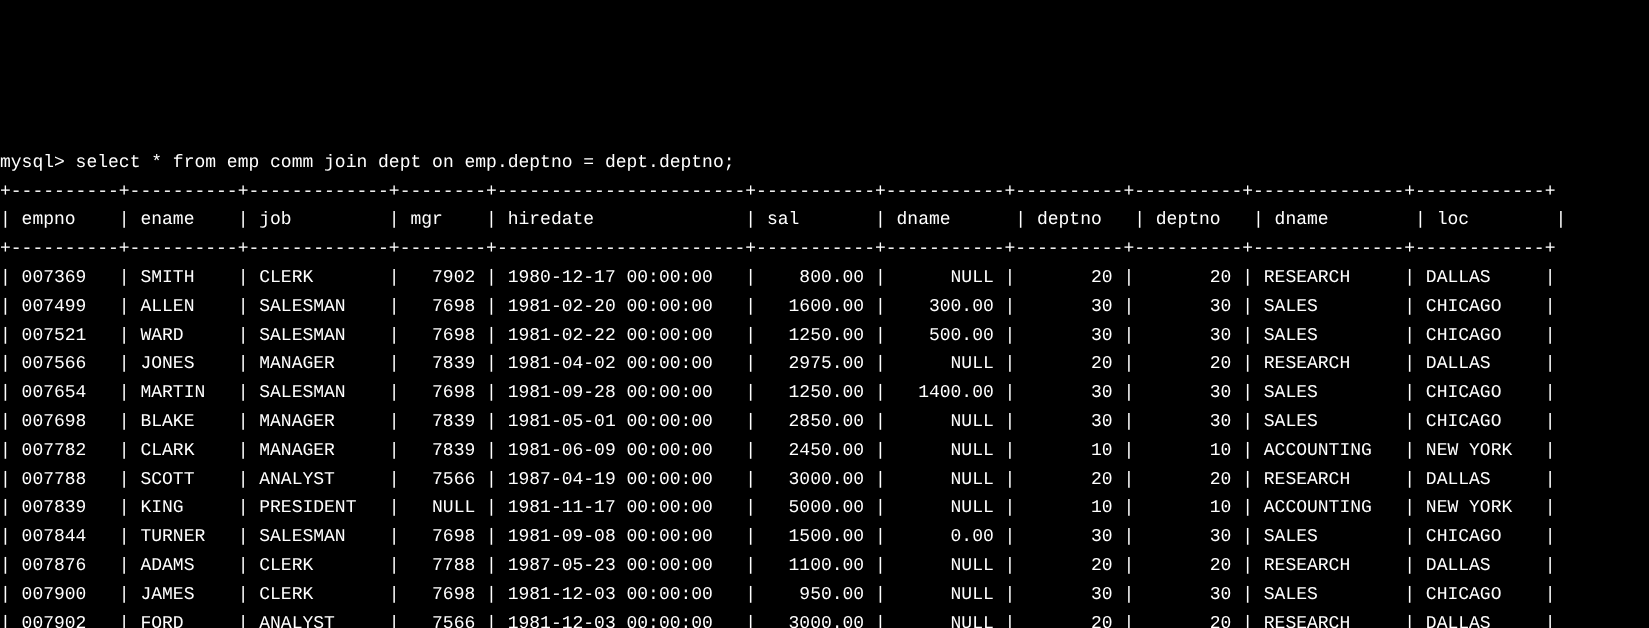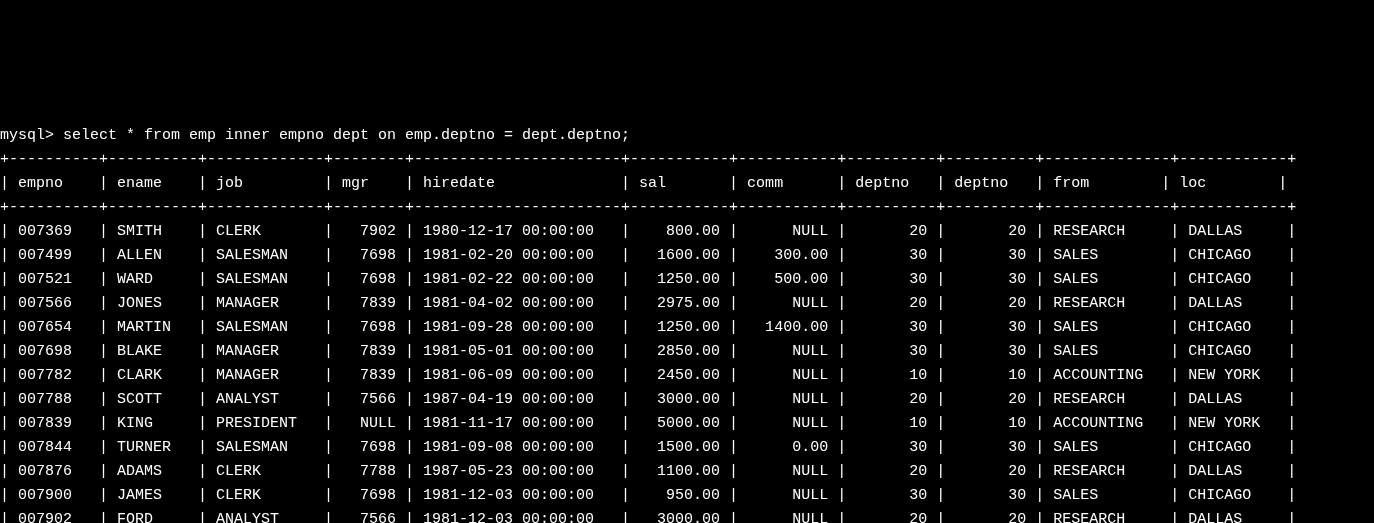--- a/index.html
+++ b/index.html
@@ -14,23 +14,23 @@
       overflow-x: auto;
     }
     .terminal { position: relative; }
   </style>
 </head>
 <body>
 
 
 
 <div class="terminal">
-<span><span>mysql&gt; </span><span>select * from emp inner empno dept on emp.deptno = dept.deptno;</span></span>
+<span><span>mysql&gt; </span><span>select * from emp comm join dept on emp.deptno = dept.deptno;</span></span>
 <span id="sep1">+----------+----------+-------------+--------+-----------------------+-----------+-----------+----------+----------+--------------+------------+</span>
-<span id="hdr">| empno    | ename    | job         | mgr    | hiredate              | sal       | comm      | deptno   | deptno   | from        | loc        |</span>
+<span id="hdr">| empno    | ename    | job         | mgr    | hiredate              | sal       | dname      | deptno   | deptno   | dname        | loc        |</span>
 <span id="sep2">+----------+----------+-------------+--------+-----------------------+-----------+-----------+----------+----------+--------------+------------+</span>
 <span id="body">| 007369   | SMITH    | CLERK       |   7902 | 1980-12-17 00:00:00   |    800.00 |      NULL |       20 |       20 | RESEARCH     | DALLAS     |
 | 007499   | ALLEN    | SALESMAN    |   7698 | 1981-02-20 00:00:00   |   1600.00 |    300.00 |       30 |       30 | SALES        | CHICAGO    |
 | 007521   | WARD     | SALESMAN    |   7698 | 1981-02-22 00:00:00   |   1250.00 |    500.00 |       30 |       30 | SALES        | CHICAGO    |
 | 007566   | JONES    | MANAGER     |   7839 | 1981-04-02 00:00:00   |   2975.00 |      NULL |       20 |       20 | RESEARCH     | DALLAS     |
 | 007654   | MARTIN   | SALESMAN    |   7698 | 1981-09-28 00:00:00   |   1250.00 |   1400.00 |       30 |       30 | SALES        | CHICAGO    |
 | 007698   | BLAKE    | MANAGER     |   7839 | 1981-05-01 00:00:00   |   2850.00 |      NULL |       30 |       30 | SALES        | CHICAGO    |
 | 007782   | CLARK    | MANAGER     |   7839 | 1981-06-09 00:00:00   |   2450.00 |      NULL |       10 |       10 | ACCOUNTING   | NEW YORK   |
 | 007788   | SCOTT    | ANALYST     |   7566 | 1987-04-19 00:00:00   |   3000.00 |      NULL |       20 |       20 | RESEARCH     | DALLAS     |
 | 007839   | KING     | PRESIDENT   |   NULL | 1981-11-17 00:00:00   |   5000.00 |      NULL |       10 |       10 | ACCOUNTING   | NEW YORK   |

